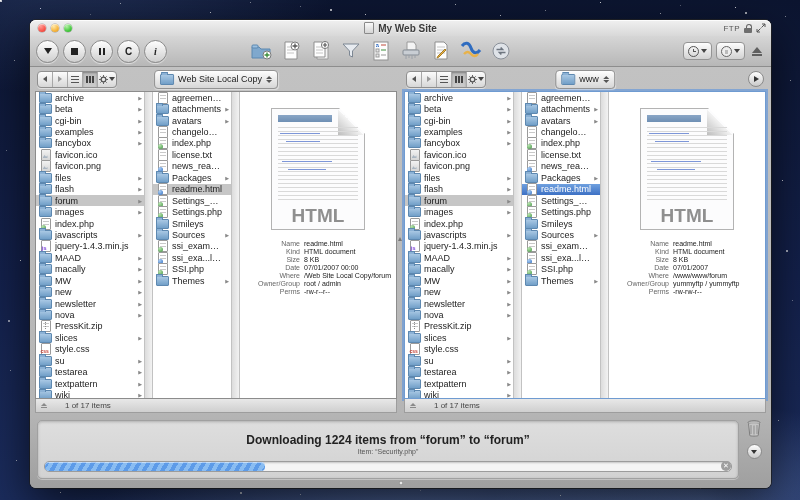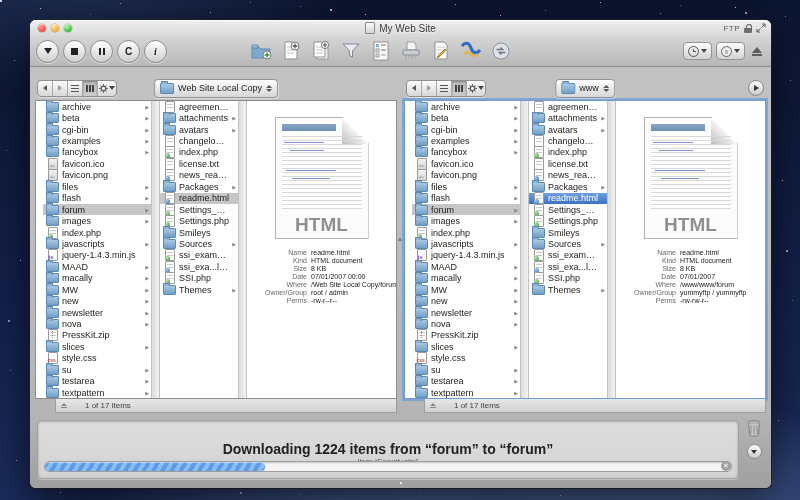--- a/index.html
+++ b/index.html
@@ -29,21 +29,21 @@
     box-shadow:0 16px 44px rgba(0,0,0,.65),0 0 0 1px rgba(40,40,40,.75);display:flex;flex-direction:column;}
   .titlebar{height:16px;flex:none;display:flex;align-items:center;position:relative;border-radius:6px 6px 0 0;
     background:linear-gradient(#f0f0f0,#d8d8d8);box-shadow:inset 0 1px 0 rgba(255,255,255,.8);}
   .lights{display:flex;gap:5px;margin-left:8px;}
   .light{width:8px;height:8px;border-radius:50%;box-shadow:inset 0 1px 1px rgba(255,255,255,.6),0 0 0 0.5px rgba(0,0,0,.3);}
   .light.red{background:radial-gradient(circle at 35% 30%,#ff9d96,#f8564c 60%,#d8352b);}
   .light.yellow{background:radial-gradient(circle at 35% 30%,#ffe9a8,#f6b43c 60%,#d89420);}
   .light.green{background:radial-gradient(circle at 35% 30%,#b6f0a8,#46c93f 60%,#2a9f27);}
   .title-center{position:absolute;left:0;right:0;display:flex;justify-content:center;align-items:center;gap:4px;pointer-events:none;}
   .proxy-icon{width:8px;height:10px;background:linear-gradient(#fafafa,#d5d5d5);border:1px solid #8a8a8a;border-radius:1px;}
-  .title-text{font-size:10px;font-weight:normal;color:#3a3a3a;text-shadow:0 1px 0 rgba(255,255,255,.6);}
+  .title-text{font-size:10px;font-weight:bold;color:#3a3a3a;text-shadow:0 1px 0 rgba(255,255,255,.6);}
   .tb-right{position:absolute;right:5px;display:flex;align-items:center;gap:4px;}
   .proto{font-size:8px;color:#555;letter-spacing:.5px;}
   .lock{position:relative;width:8px;height:9px;}
   .lock::before{content:"";position:absolute;top:0;left:2px;width:4px;height:4px;border:1px solid #666;border-bottom:none;border-radius:3px 3px 0 0;}
   .lock::after{content:"";position:absolute;bottom:0;left:0;width:8px;height:5px;background:#6e6e6e;border-radius:1px;}
   .fsicon{width:10px;height:10px;}
 
   .toolbar{height:30px;flex:none;display:flex;align-items:center;padding:0 6px;gap:4px;
     background:linear-gradient(#d6d6d6,#b7b7b7);border-bottom:1px solid #8d8d8d;}
   .roundbtn{width:21px;height:21px;border-radius:50%;flex:none;position:relative;
@@ -71,42 +71,42 @@
   .clearbtn{width:9px;height:9px;border-radius:50%;background:#b5b5b5;color:#fff;font-size:7px;line-height:9px;text-align:center;flex:none;}
   .ejectbtn{width:16px;height:18px;display:flex;flex-direction:column;align-items:center;justify-content:center;gap:1px;}
   .ejectbtn .tri{width:0;height:0;border-left:5px solid transparent;border-right:5px solid transparent;border-bottom:6px solid #5f5f5f;}
   .ejectbtn .bar{width:10px;height:2px;background:#5f5f5f;}
 
   
   .panes-row{flex:none;height:346px;display:flex;padding:0 5px;background:linear-gradient(#c2c2c2,#b5b5b5);}
   .pane{width:362px;display:flex;flex-direction:column;}
   .vdivider{width:7px;flex:none;position:relative;}
   .vdivider::after{content:"";position:absolute;left:1px;top:170px;width:0;height:0;border-left:2.5px solid transparent;border-right:2.5px solid transparent;border-bottom:4px solid #777;}
-  .pane-header{height:24px;flex:none;display:flex;align-items:center;position:relative;padding:0 2px;margin-top:9px;}
+  .pane-header{height:24px;flex:none;display:flex;align-items:center;position:relative;padding:0 2px;}
   .seggroup{display:flex;height:15px;border:1px solid #8f8f8f;border-radius:4px;overflow:hidden;background:linear-gradient(#fcfcfc,#d7d7d7);box-shadow:0 1px 0 rgba(255,255,255,.5);}
   .seg{width:14px;display:flex;align-items:center;justify-content:center;border-right:1px solid #a8a8a8;color:#555;}
   .seg:last-child{border-right:none;width:18px;gap:1px;}
   .seg.active{background:linear-gradient(#b9b9b9,#cdcdcd);box-shadow:inset 0 1px 2px rgba(0,0,0,.3);}
   .seg .tri-l{width:0;height:0;border-top:3px solid transparent;border-bottom:3px solid transparent;border-right:4px solid #555;}
   .seg .tri-r{width:0;height:0;border-top:3px solid transparent;border-bottom:3px solid transparent;border-left:4px solid #9a9a9a;}
   .icon-list{width:8px;height:7px;background:repeating-linear-gradient(to bottom,#555 0 1px,transparent 1px 3px);}
   .icon-cols{width:8px;height:7px;background:repeating-linear-gradient(to right,#444 0 2px,transparent 2px 3px);}
   .gear{width:9px;height:9px;}
   .pathmenu{position:absolute;left:50%;transform:translateX(-50%);height:17px;border:1px solid #939393;border-radius:4px;
     background:linear-gradient(#fefefe,#d6d6d6);display:flex;align-items:center;gap:4px;padding:0 5px;box-shadow:0 1px 1px rgba(255,255,255,.5);}
   .minifolder{width:12px;height:9px;position:relative;background:linear-gradient(#a9c8e4,#719fc8);border:1px solid #5d88b0;border-radius:1px;flex:none;}
   .minifolder::before{content:"";position:absolute;top:-2.5px;left:0;width:5px;height:2px;background:#8cb2d6;border:1px solid #5d88b0;border-bottom:none;border-radius:1px 1px 0 0;}
   .pathlabel{font-size:9px;color:#222;white-space:nowrap;}
   .updown{display:flex;flex-direction:column;gap:1px;}
   .updown .u{width:0;height:0;border-left:3px solid transparent;border-right:3px solid transparent;border-bottom:3.5px solid #555;}
   .updown .d{width:0;height:0;border-left:3px solid transparent;border-right:3px solid transparent;border-top:3.5px solid #555;}
   .gobtn{position:absolute;right:2px;width:14px;height:14px;border-radius:50%;background:linear-gradient(#fdfdfd,#cacaca);border:1px solid #8b8b8b;display:flex;align-items:center;justify-content:center;}
   .gobtn .tri{width:0;height:0;border-top:3.5px solid transparent;border-bottom:3.5px solid transparent;border-left:5px solid #333;margin-left:1px;}
 
-  .browser{flex:1;display:flex;background:#fff;border:1px solid #8c8c8c;overflow:hidden;padding-left:7px;}
+  .browser{flex:1;display:flex;background:#fff;border:1px solid #8c8c8c;overflow:hidden;}
   .browser.focused{border-color:#6f9bd1;box-shadow:0 0 0 2px rgba(110,155,215,.75);}
   .col{overflow:hidden;display:flex;flex-direction:column;}
   .col.c1{width:108px;flex:none;}
   .col.c2{width:78px;flex:none;}
   .col.c3{flex:1;}
   .scrollstrip{width:7px;flex:none;background:linear-gradient(to right,#dcdcdc,#f2f2f2);border-left:1px solid #c2c2c2;border-right:1px solid #c2c2c2;}
   .row{height:11.45px;flex:none;display:flex;align-items:center;gap:3px;padding:0 2px 0 3px;}
   .row.gray{background:#c6c6c6;}
   .row.blue{background:linear-gradient(#6fa0df,#3d71c4);}
   .row.blue .fn,.row.blue .arr{color:#fff;}
@@ -130,33 +130,33 @@
     box-shadow:2px 3px 5px rgba(0,0,0,.3);clip-path:polygon(0 0,calc(100% - 26px) 0,100% 26px,100% 100%,0 100%);}
   .pv-fold{position:absolute;top:0;right:0;width:26px;height:26px;background:linear-gradient(225deg,rgba(0,0,0,0) 50%,#f4f4f4 50%,#d8d8d8 75%,#bdbdbd 100%);}
   .pv-head{position:absolute;top:6px;left:6px;right:32px;height:7px;background:linear-gradient(#8aa6c6,#6e8fb4);}
   .pv-body{position:absolute;top:18px;left:6px;right:6px;bottom:26px;background:repeating-linear-gradient(to bottom,#d9d9d9 0 1px,transparent 1px 4px);}
   .pv-blue{position:absolute;height:1px;background:#7d96d8;}
   .pv-label{position:absolute;bottom:2px;left:0;right:0;text-align:center;font-weight:bold;font-size:19px;color:#8f8f8f;font-family:"Liberation Sans",sans-serif;}
   .details{margin:0 4px;display:grid;grid-template-columns:56px 1fr;column-gap:4px;row-gap:1px;}
   .details .dl{font-size:7px;color:#666;text-align:right;white-space:nowrap;}
   .details .dv{font-size:7px;color:#1a1a1a;white-space:nowrap;}
 
-  .pane-status{height:13px;flex:none;display:flex;align-items:center;background:linear-gradient(#e8e8e8,#cfcfcf);border:1px solid #9d9d9d;border-top:none;margin-left:20px;}
+  .pane-status{height:13px;flex:none;display:flex;align-items:center;background:linear-gradient(#e8e8e8,#cfcfcf);border:1px solid #9d9d9d;border-top:none;}
   .mini-eject{margin-left:5px;display:flex;flex-direction:column;align-items:center;gap:1px;flex:none;}
   .mini-eject .tri{width:0;height:0;border-left:3px solid transparent;border-right:3px solid transparent;border-bottom:3px solid #8a8a8a;}
   .mini-eject .bar{width:6px;height:1.5px;background:#8a8a8a;}
   .status-text{font-size:8px;color:#444;margin-left:18px;}
 
   
   .transfer-zone{flex:1;position:relative;padding:8px 6px 0 6px;border-radius:0 0 6px 6px;
     background:linear-gradient(#b5b5b5,#9f9f9f);}
   .transfer-panel{position:absolute;left:7px;top:7px;right:32px;height:57px;border-radius:5px;
     background:linear-gradient(#dedede,#d2d2d2);border:1px solid #a0a0a0;
     box-shadow:inset 0 1px 3px rgba(0,0,0,.22),0 1px 0 rgba(255,255,255,.35);text-align:center;}
-  .t-title{font-size:14px;font-weight:bold;color:#222;margin-top:20px;}
+  .t-title{font-size:12px;font-weight:bold;color:#222;margin-top:12px;}
   .t-item{font-size:7px;color:#555;margin-top:1px;}
   .t-stats{font-size:7.5px;color:#333;margin-top:2px;}
   .ptrack{position:absolute;left:6px;right:6px;bottom:6px;height:9px;border-radius:5px;background:#f5f5f5;
     border:1px solid #9c9c9c;box-shadow:inset 0 1px 2px rgba(0,0,0,.2);}
   .pfill{position:absolute;left:0;top:0;bottom:0;border-radius:4px;
     background:repeating-linear-gradient(120deg,#5d9be8 0 4px,#8abdf2 4px 8px);box-shadow:inset 0 1px 0 rgba(255,255,255,.5);}
   .pcancel{position:absolute;right:0px;top:-1px;width:10px;height:10px;border-radius:50%;background:#9f9f9f;color:#fff;
     font-size:7px;line-height:10px;text-align:center;}
   .side-icons{position:absolute;right:6px;top:6px;width:22px;display:flex;flex-direction:column;align-items:center;gap:7px;}
   .skipbtn{width:13px;height:13px;border-radius:50%;background:linear-gradient(#fdfdfd,#cacaca);border:1px solid #8b8b8b;

